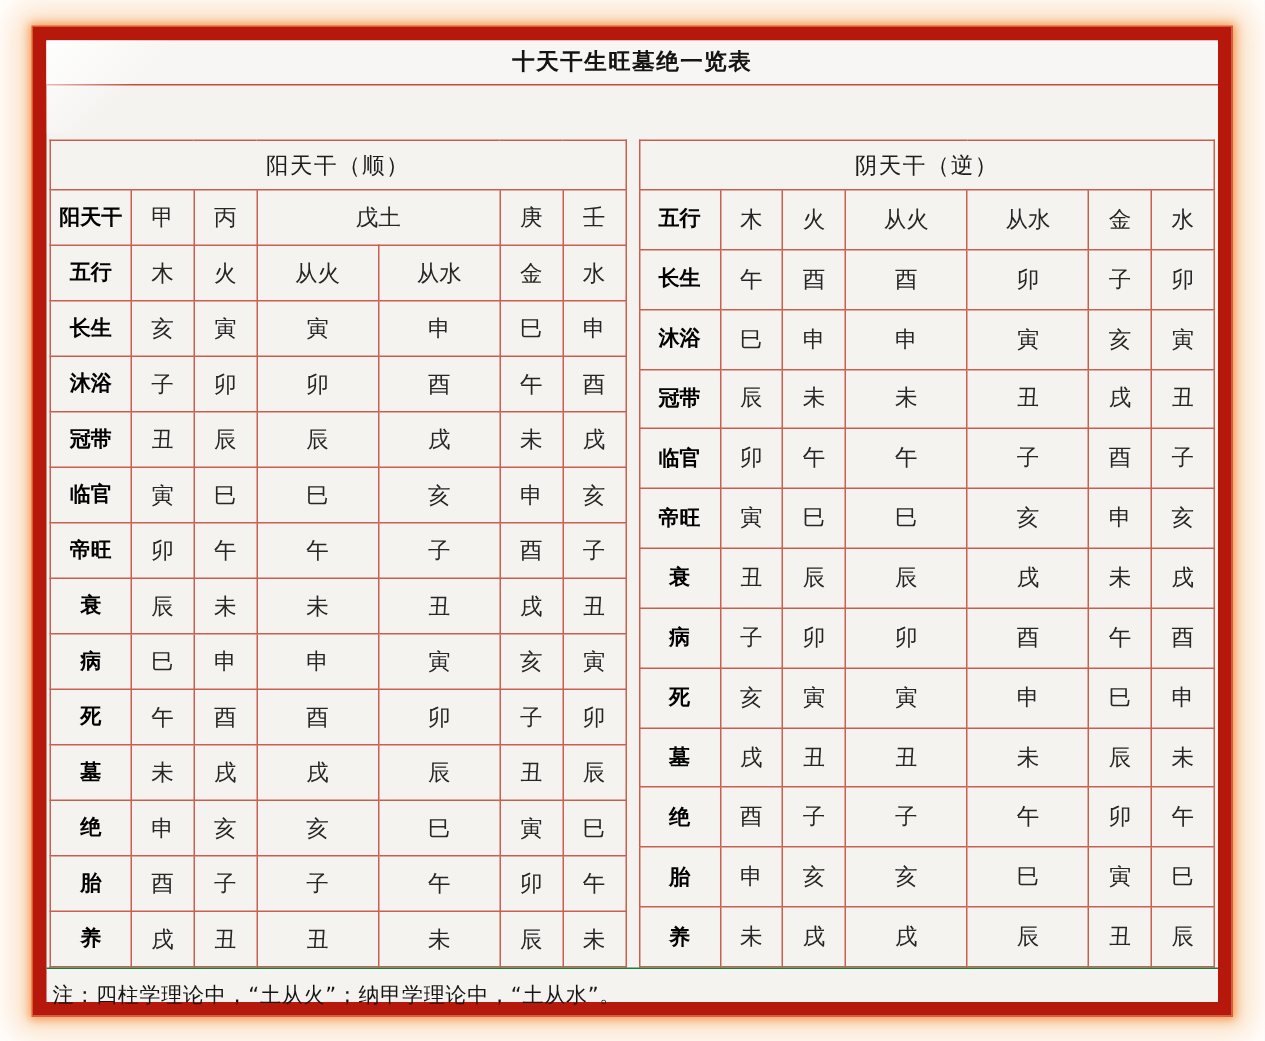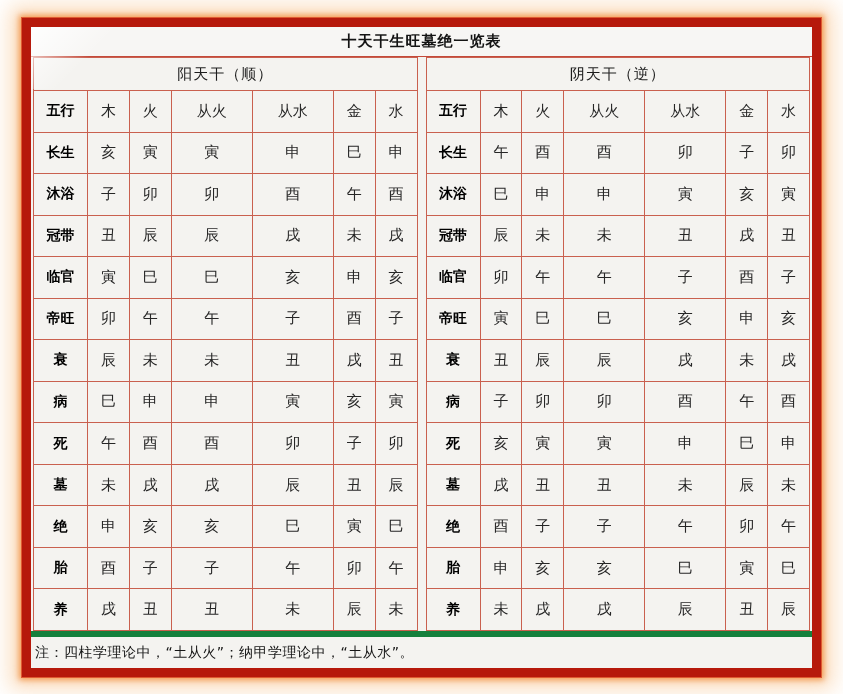--- a/index.html
+++ b/index.html
@@ -37,20 +37,21 @@
     letter-spacing: 1px;
     background: #f7f6f4;
     border-bottom: 1px solid #c44a3a;
   }
 
   .tables {
     flex: 1 1 auto;
     display: flex; gap: 8px;
     padding: 0 2px;
     align-items: flex-end;
+    margin-top: 36px;
   }
   table.half {
     flex: 1 1 0;
     height: 100%;
     border-collapse: collapse;
     table-layout: fixed;
   }
   .half th, .half td {
     border: 1px solid #c9604f;
     text-align: center; vertical-align: middle;
@@ -63,21 +64,21 @@
     height: 33px;
     font-size: 15px; color: #1c1c1c; font-weight: normal;
     letter-spacing: 1px;
   }
   .half th.rl {
     font-weight: bold; font-size: 14px; color: #000000;
   }
 
   .note-row {
     flex: 0 0 37px;
-    border-top: 6px solid #15803d;
+    border-top: 1px solid #15803d;
     display: flex; align-items: center;
     font-size: 14px; color: #161616;
     padding-left: 4px;
     letter-spacing: 0.5px;
   }
 </style>
 </head>
 <body>
 
 <div class="page">
@@ -98,20 +99,28 @@
             <col>
             <col>
         </colgroup>
         <thead>
           <tr>
             <th class="span-header" colspan="7">阳天干（顺）</th>
           </tr>
         </thead>
         <tbody>
             <tr>
+              <th class="rl">阳天干</th>
+              <td>甲</td>
+              <td>丙</td>
+              <td colspan="2">戊土</td>
+              <td>庚</td>
+              <td>壬</td>
+            </tr>
+            <tr>
               <th class="rl">五行</th>
               <td>木</td>
               <td>火</td>
               <td>从火</td>
               <td>从水</td>
               <td>金</td>
               <td>水</td>
             </tr>
             <tr>
               <th class="rl">长生</th>

